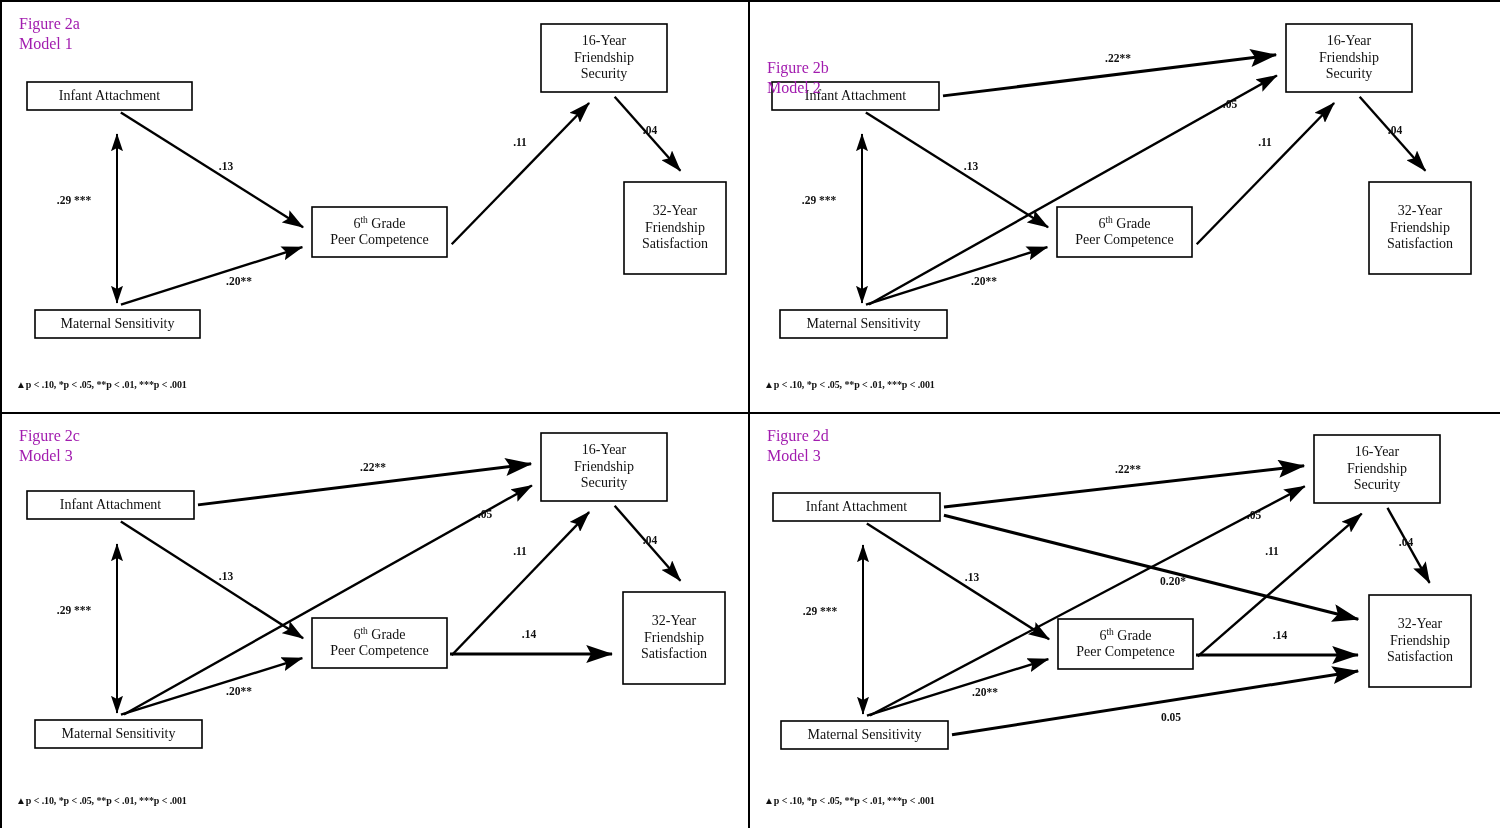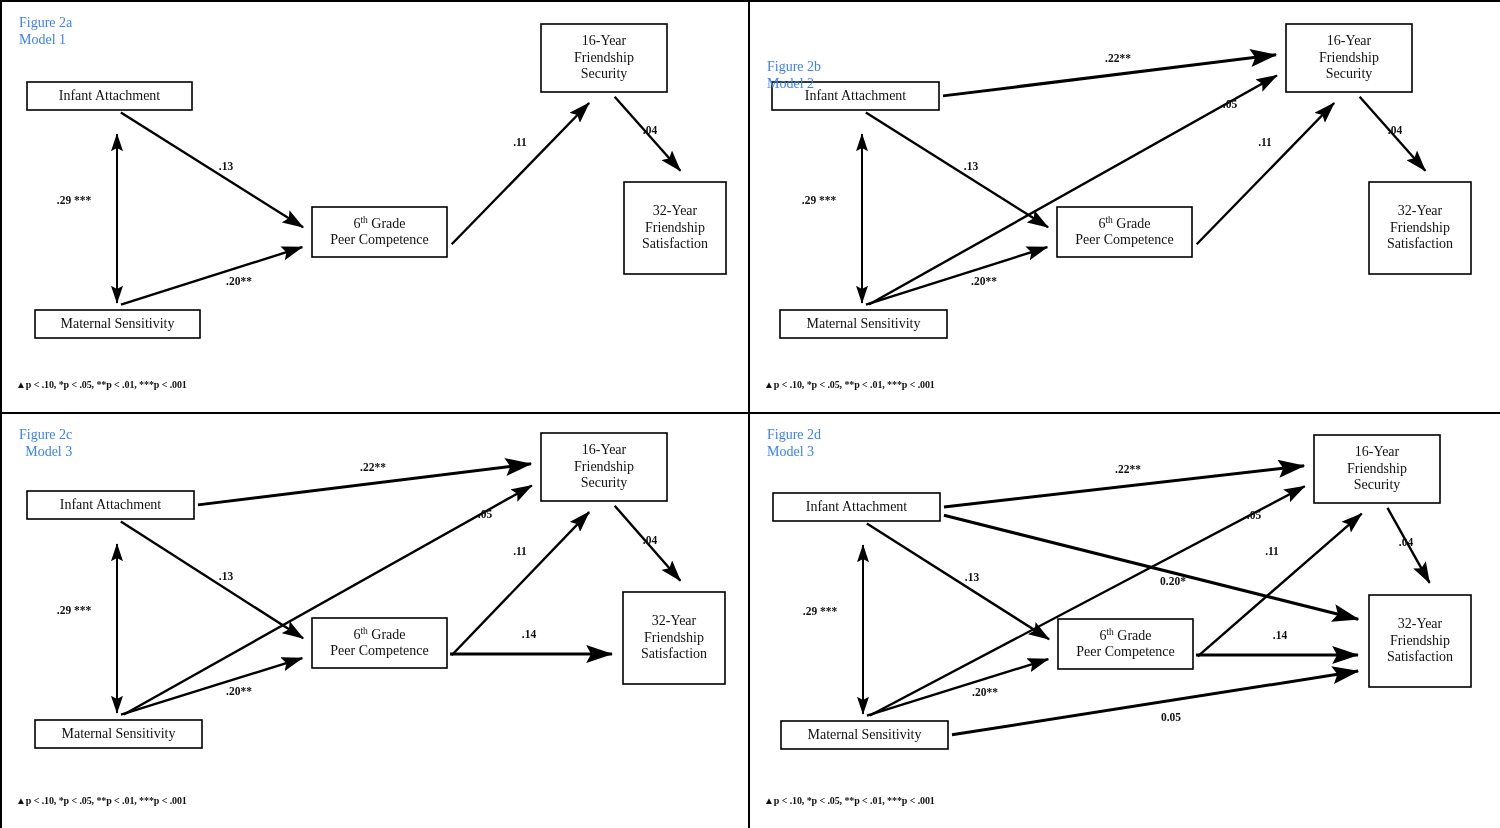--- a/index.html
+++ b/index.html
@@ -22,23 +22,23 @@
     position:relative;
     box-sizing:border-box;
     overflow:hidden;
     background:#fff;
   }
   .panel.br-r{border-right:2px solid #000;}
   .panel.br-b{border-bottom:2px solid #000;}
   .panel-svg{position:absolute;top:0;left:0;display:block;}
   .caption{
     position:absolute;
-    font-size:14px;
+    font-size:16px;
     line-height:1.22;
-    color:#3b82f6;
+    color:#a21caf;
     white-space:pre-line;
     font-family:"Liberation Serif","DejaVu Serif",serif;
   }
   .footnote{
     position:absolute;
     font-size:10px;
     font-weight:bold;
     color:#111;
     letter-spacing:-0.1px;
     white-space:nowrap;
@@ -263,21 +263,21 @@
               <text x="602" y="73.25" text-anchor="middle" font-size="14" fill="#111">Security</text>
             </g>
             <g class="node-box">
               <rect x="621" y="178" width="102" height="92" fill="#ffffff" stroke="#000000" stroke-width="1.6"></rect>
               <text x="672" y="211.25" text-anchor="middle" font-size="14" fill="#111">32-Year</text>
               <text x="672" y="227.75" text-anchor="middle" font-size="14" fill="#111">Friendship</text>
               <text x="672" y="244.25" text-anchor="middle" font-size="14" fill="#111">Satisfaction</text>
             </g>
           </g>
         </svg>
-        <div class="caption" style="left: 17px; top: 12px; text-align: right;">Figure 2c
+        <div class="caption" style="left: 17px; top: 12px;">Figure 2c
 Model 3</div>
         <div class="footnote" style="left: 14px; bottom: 22px;">▲p &lt; .10, *p &lt; .05, **p &lt; .01, ***p &lt; .001</div>
       </div>
     <div class="panel">
         <svg class="panel-svg" width="748" height="412" viewBox="0 0 748 412">
           <defs>
             <marker id="ah-2d" markerWidth="9" markerHeight="6" refX="8.6" refY="3" orient="auto" markerUnits="strokeWidth">
               <path d="M0,0 L9,3 L0,6 L1.6199999999999999,3 Z" fill="#000000"></path>
             </marker>
             <marker id="ah2-2d" markerWidth="8" markerHeight="5.5" refX="7.6" refY="2.75" orient="auto" markerUnits="strokeWidth">

